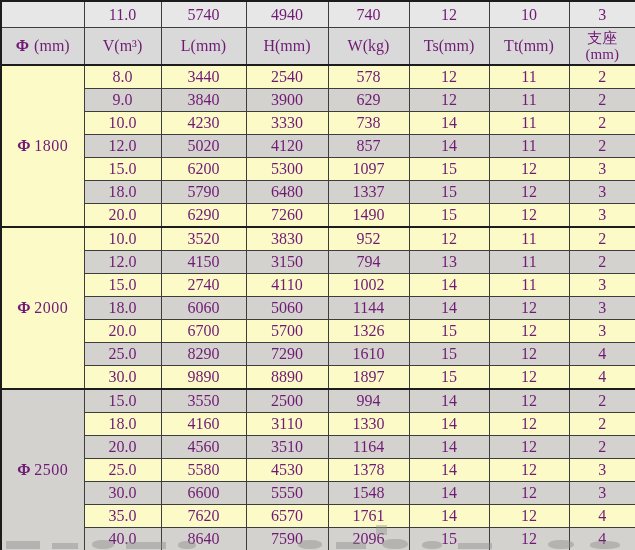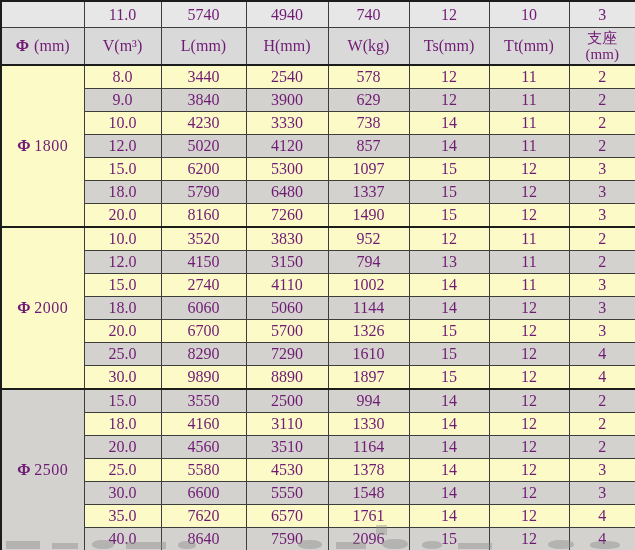--- a/index.html
+++ b/index.html
@@ -140,21 +140,21 @@
           <td class="g">18.0</td>
           <td class="g">5790</td>
           <td class="g">6480</td>
           <td class="g">1337</td>
           <td class="g">15</td>
           <td class="g">12</td>
           <td class="g">3</td>
         </tr>
         <tr class="data-row">
           <td class="y">20.0</td>
-          <td class="y">8160</td>
+          <td class="y">6290</td>
           <td class="y">7260</td>
           <td class="y">1490</td>
           <td class="y">15</td>
           <td class="y">12</td>
           <td class="y">3</td>
         </tr>
         <tr class="data-row sec-start">
           <td class="philabel y" rowspan="7"><b>Φ</b><span>2000</span></td>
           <td class="y">10.0</td>
           <td class="y">3520</td>

